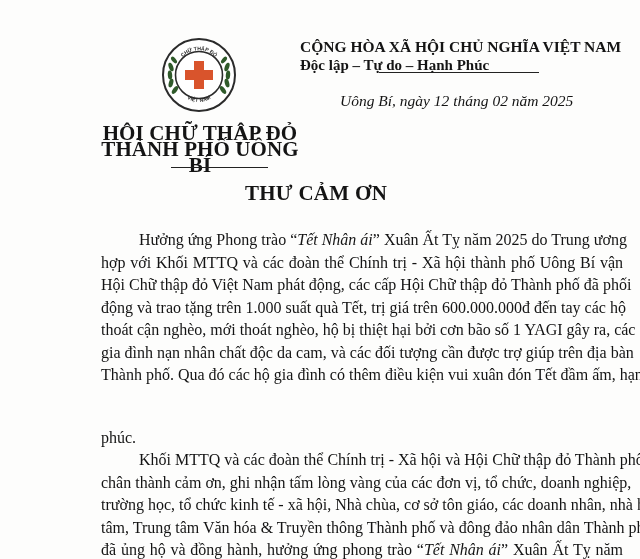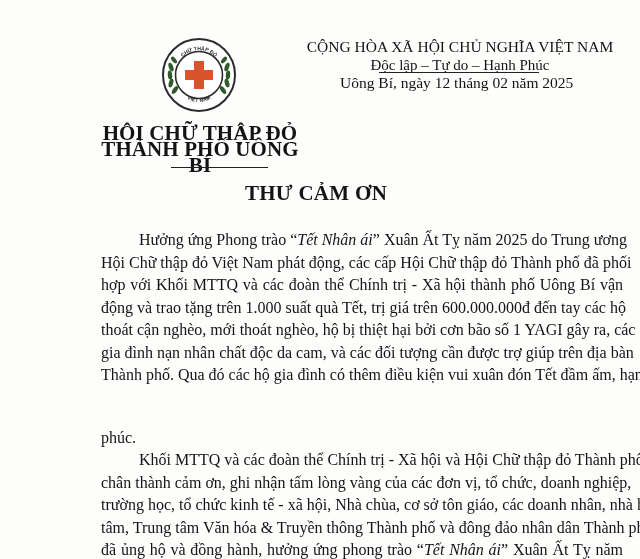--- a/index.html
+++ b/index.html
@@ -48,22 +48,22 @@
       width: 97px;
       height: 1px;
       background: #222;
     }
     
     .nation {
       position: absolute;
       left: 300px;
       top: 38px;
       width: 320px;
-      text-align: center;
-      font-weight: normal;
+      text-align: left;
+      font-weight: bold;
     }
     .nation .line1 {
       font-size: 15.5px;
       line-height: 18px;
       white-space: nowrap;
     }
     .nation .line2 {
       font-size: 15px;
       line-height: 18px;
       white-space: nowrap;
@@ -72,23 +72,24 @@
       position: absolute;
       left: 379px;
       top: 72px;
       width: 160px;
       height: 1px;
       background: #222;
     }
     .place-date {
       position: absolute;
       left: 340px;
-      top: 74px;
+      top: 92px;
       width: 290px;
       text-align: left;
+      font-style: italic;
       font-size: 15.5px;
       line-height: 18px;
       white-space: nowrap;
     }
     
     .title {
       position: absolute;
       left: 0;
       top: 181px;
       width: 640px;
@@ -183,22 +184,22 @@
   <div class="place-date">Uông Bí, ngày 12 tháng 02  năm 2025</div>
 
   <div class="title">
     <span>THƯ CẢM ƠN</span>
   </div>
 
   <div class="body-text">
 
     <div>
       <span class="line indent"><span>Hưởng ứng Phong trào “</span><em>Tết Nhân ái</em><span>” Xuân Ất Tỵ năm 2025 do Trung ương</span></span>
+      <span class="line">hợp với Khối MTTQ và các đoàn thể Chính trị - Xã hội thành phố Uông Bí vận</span>
       <span class="line">Hội Chữ thập đỏ Việt Nam phát động, các cấp Hội Chữ thập đỏ Thành phố đã phối</span>
-      <span class="line">hợp với Khối MTTQ và các đoàn thể Chính trị - Xã hội thành phố Uông Bí vận</span>
       <span class="line">động và trao tặng trên 1.000 suất quà Tết, trị giá trên 600.000.000đ đến tay các hộ</span>
       <span class="line">thoát cận nghèo, mới thoát nghèo, hộ bị thiệt hại bởi cơn bão số 1 YAGI gây ra, các</span>
       <span class="line">gia đình nạn nhân chất độc da cam, và các đối tượng cần được trợ giúp trên địa bàn</span>
       <span class="line">Thành phố. Qua đó các hộ gia đình có thêm điều kiện vui xuân đón Tết đầm ấm, hạnh</span>
       <span class="line last">phúc.</span>
     </div>
 
     <div>
       <span class="line indent">Khối MTTQ và các đoàn thể Chính trị - Xã hội và Hội Chữ thập đỏ Thành phố</span>
       <span class="line">chân thành cảm ơn, ghi nhận tấm lòng vàng của các đơn vị, tổ chức, doanh nghiệp,</span>

